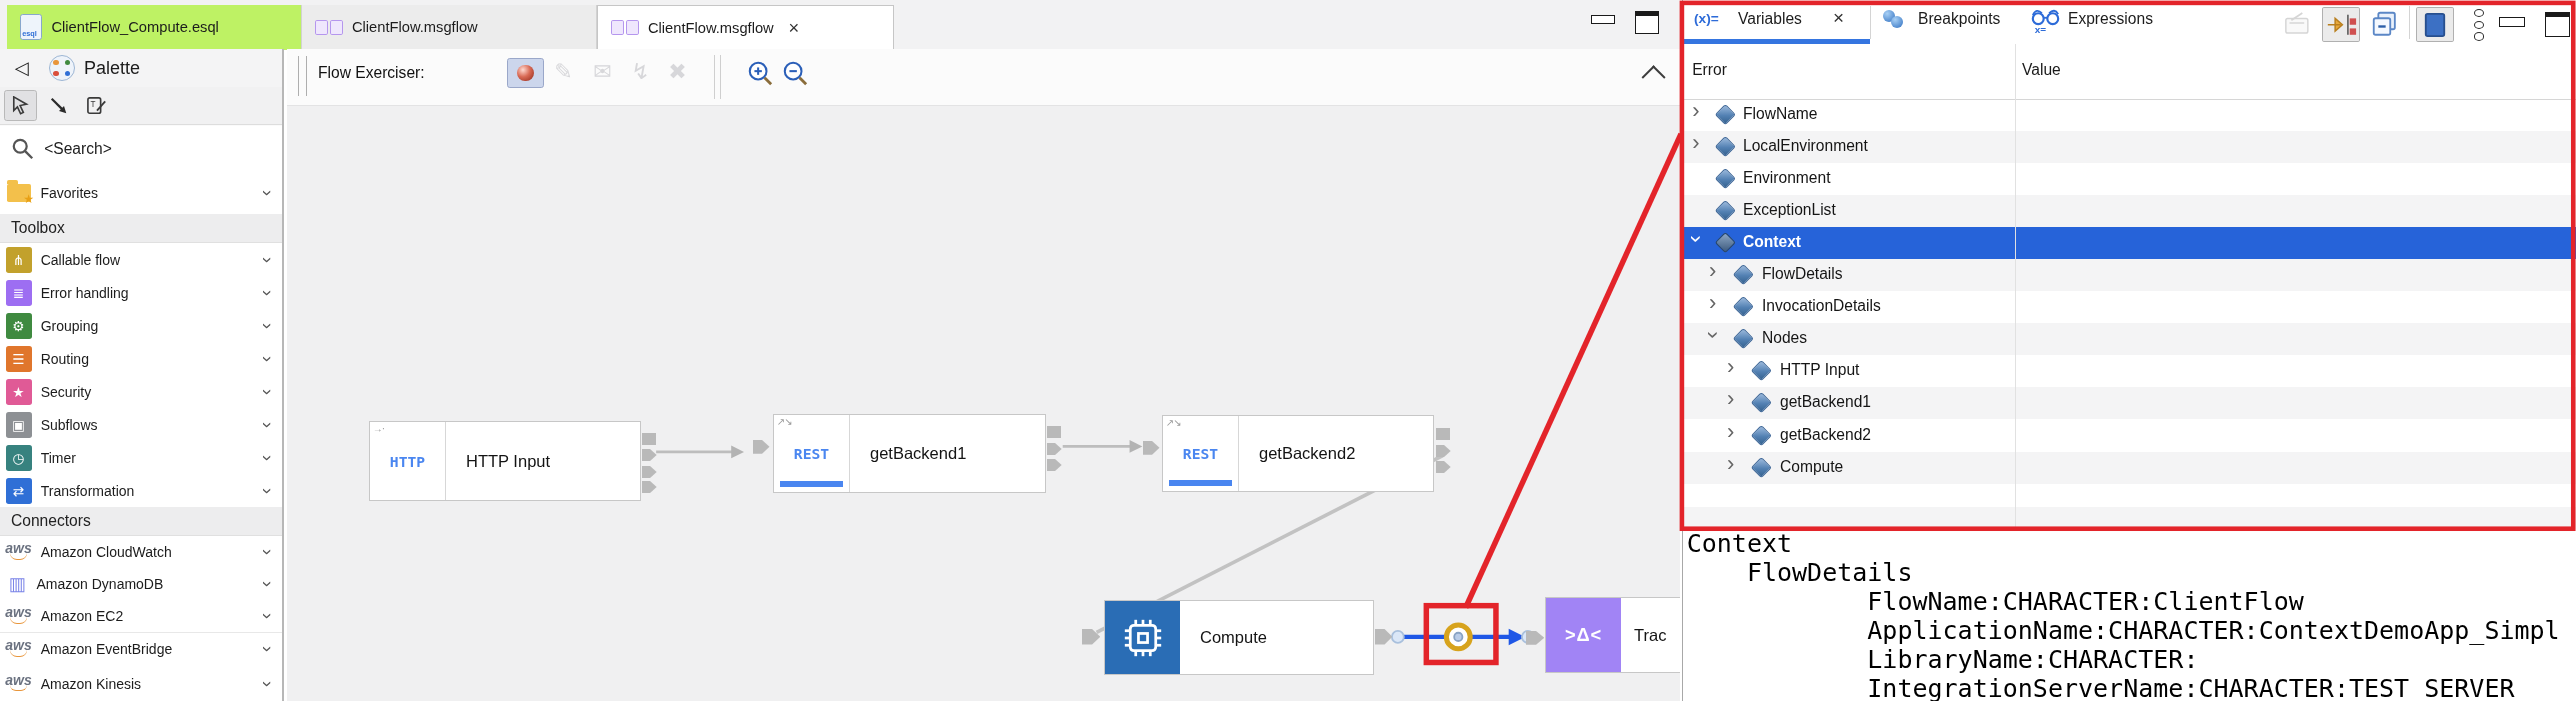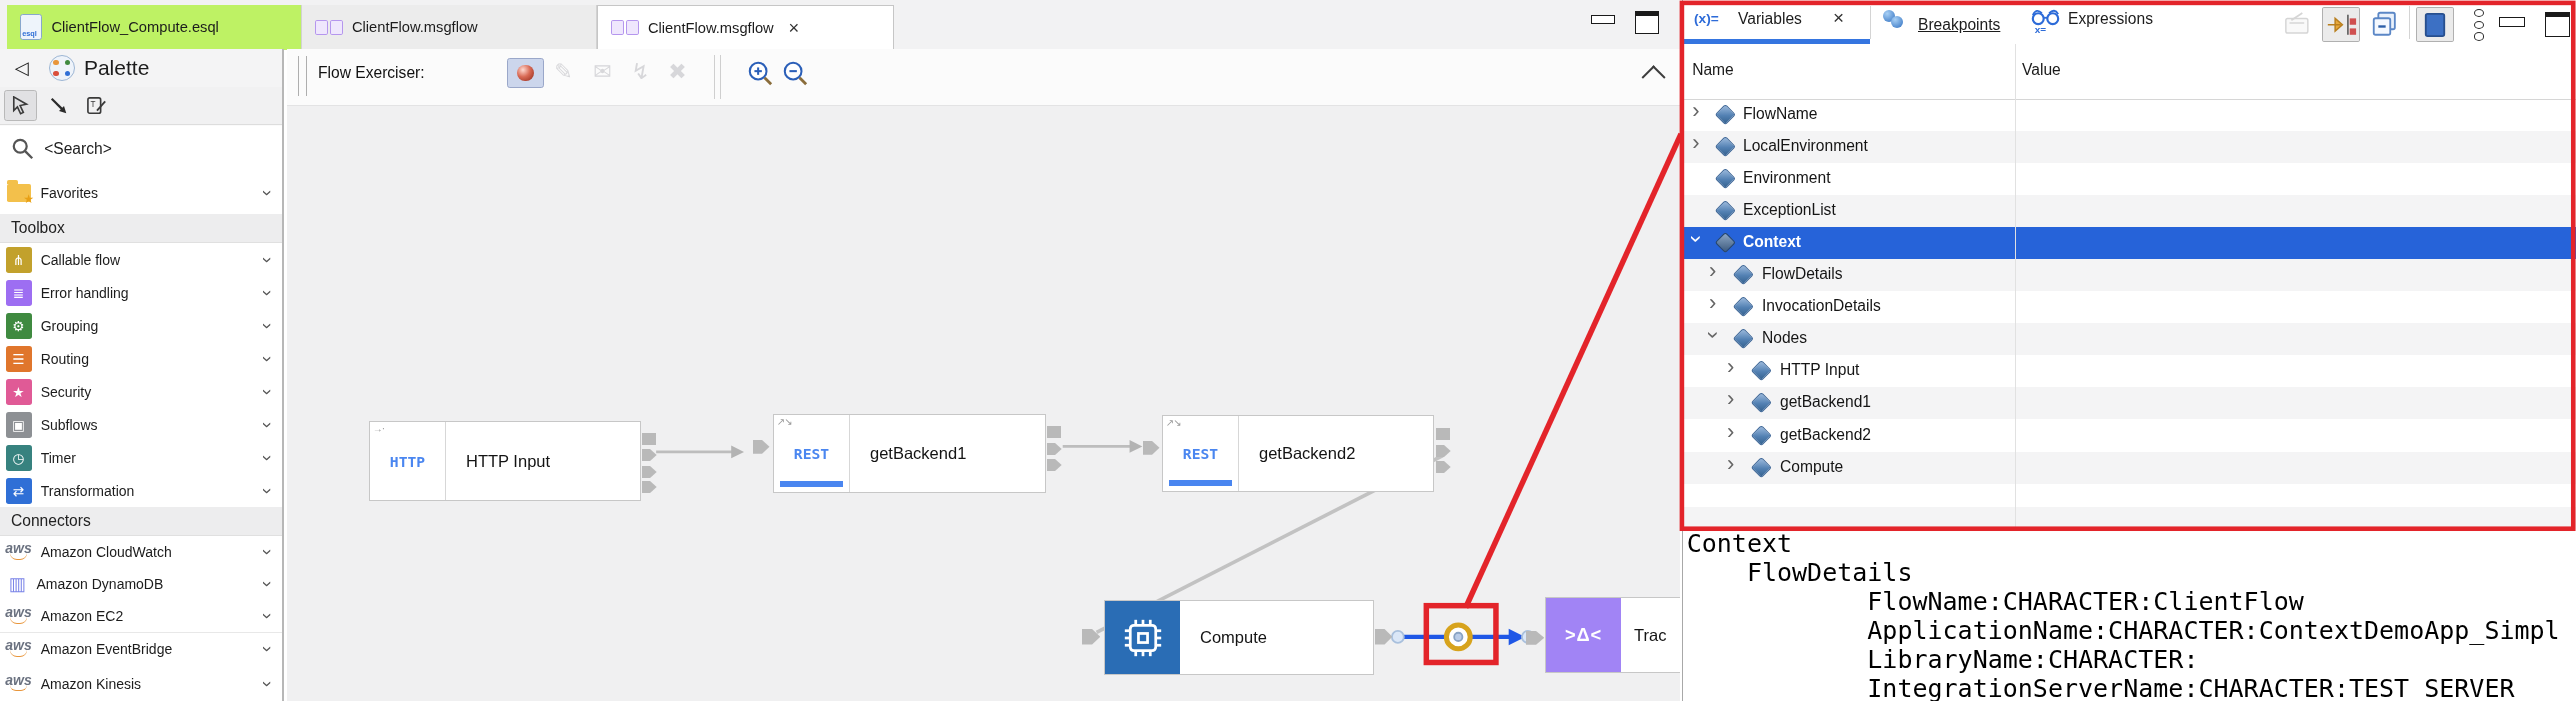--- a/index.html
+++ b/index.html
@@ -16,21 +16,21 @@
   .mficon{display:flex;gap:1.8px;}
   .mficon i{display:block;width:11px;height:13px;border:1.8px solid #b596ee;background:#efe7fd;border-radius:1.8px;}
   .closex{font-size:18.3px;color:#333;margin-left:5.5px;}
   .winbtn{position:absolute;border:1.8px solid #1a1a1a;background:#fff;}
   
   .palette{position:absolute;left:0;top:49px;width:284px;height:652px;background:#fafafa;border-right:2.7px solid #b7b7b7;box-sizing:border-box;}
   .pal-head{position:absolute;left:0;top:0;width:100%;height:38px;background:#f4f4f5;border-bottom:0.9px solid #dcdcdc;display:flex;align-items:center;}
   .pal-collapse{font-size:18.3px;color:#222;margin-left:14.7px;}
   .pal-logo{width:24px;height:24px;border-radius:50%;border:0.9px solid #9db6d4;background:#eef3fa;margin-left:20px;position:relative;}
   .pal-logo b{position:absolute;width:5.5px;height:5.5px;border-radius:50%;}
-  .pal-title{font-size:21px;margin-left:9.2px;}
+  .pal-title{font-size:18px;margin-left:9.2px;}
   .tools{position:absolute;left:0;top:38px;width:100%;height:38px;background:#f1f1f2;border-bottom:0.9px solid #ddd;display:flex;align-items:center;gap:5.5px;padding-left:3.7px;box-sizing:border-box;}
   .toolbtn{width:33px;height:31px;display:flex;align-items:center;justify-content:center;border-radius:2.7px;}
   .toolbtn.sel{background:#e1e1e3;border:0.9px solid #b9b9b9;box-sizing:border-box;}
   .searchrow{position:absolute;left:0;top:77px;width:100%;height:46px;background:#fff;border-bottom:0.9px solid #e2e2e2;display:flex;align-items:center;}
   .searchtxt{font-size:15.6px;color:#222;margin-left:9.2px;}
   .palrow{position:absolute;left:0;width:100%;display:flex;align-items:center;background:#fff;border-bottom:0.9px solid #e8e8e8;}
   .palhdr{position:absolute;left:0;width:100%;background:#ededee;display:flex;align-items:center;font-size:15.6px;color:#222;padding-left:11px;box-sizing:border-box;border-bottom:0.9px solid #e0e0e0;}
   .palico{width:26px;height:26px;border-radius:2.7px;margin-left:5.5px;display:flex;align-items:center;justify-content:center;color:#fff;font-size:13.7px;flex:0 0 auto;}
   .pallabel{font-size:14px;margin-left:9.2px;white-space:nowrap;}
   .chevd{margin-left:auto;margin-right:11px;color:#555;font-size:18.3px;transform:rotate(90deg);flex:0 0 auto;}
@@ -387,21 +387,21 @@
   </div>
 
   <div class="rpanel">
     <div class="rtabs">
       <span style="position:absolute;left:11px;top:11px;" class="rtab-ico">(x)=</span>
       <span style="position:absolute;left:55px;top:10px;" class="rtabtxt">Variables</span>
       <span style="position:absolute;left:150px;top:7.3px;font-size:19px;color:#333;">×</span>
       <span class="underline"></span>
       <span class="rtsep"></span>
       <span class="bpico" style="position:absolute;left:200px;top:9.2px;"><i></i><i style="position:relative;left:-3.7px;top:5.5px;"></i></span>
-      <span style="position:absolute;left:235px;top:16px;text-decoration:underline;" class="rtabtxt">Breakpoints</span>
+      <span style="position:absolute;left:235px;top:10px;" class="rtabtxt">Breakpoints</span>
       <span style="position:absolute;left:346px;top:5.5px;">
         <svg width="33" height="29" viewBox="0 0 36 32">
             <path d="M4 10 Q8 2 14 8" fill="none" stroke="#2d6bd8" stroke-width="2"></path>
             <path d="M22 8 Q28 2 32 9" fill="none" stroke="#2d6bd8" stroke-width="2"></path>
             <circle cx="10" cy="14" r="6" fill="none" stroke="#2d6bd8" stroke-width="2.4"></circle>
             <circle cx="26" cy="14" r="6" fill="none" stroke="#2d6bd8" stroke-width="2.4"></circle>
             <line x1="16" y1="13" x2="20" y2="13" stroke="#2d6bd8" stroke-width="2"></line>
             <text x="6" y="30" font-size="11" font-weight="bold" fill="#2d6bd8">x=</text>
           </svg>
       </span>
@@ -438,21 +438,21 @@
       <span class="rtoolbtn kebab" style="left:788px;width:16.5px;height:35px;flex-direction:column;">
           <i></i>
           <i></i>
           <i></i>
         </span>
       <span class="winbtn" style="left:816px;top:16.5px;width:24px;height:8.2px;"></span>
       <span class="winbtn" style="left:862px;top:12px;width:23px;height:19px;border-top-width:5.5px;"></span>
     </div>
 
     <div class="vhdr">
-      <span style="left:9.2px;">Name</span>
+      <span style="left:9.2px;">Error</span>
       <span style="left:339px;">Value</span>
       <span style="position:absolute;left:332px;top:9.2px;height:37px;border-left:0.9px solid #cfcfcf;"></span>
     </div>
 
     <div class="vrow" style="top:99px;">
         <span class="chev" style="left:9.2px;">›</span>
         <span class="diamond" style="left:35px;"></span>
         <span class="vlabel" style="left:60px;">FlowName</span>
       </div>
     <div class="vrow s1" style="top:131px;">

